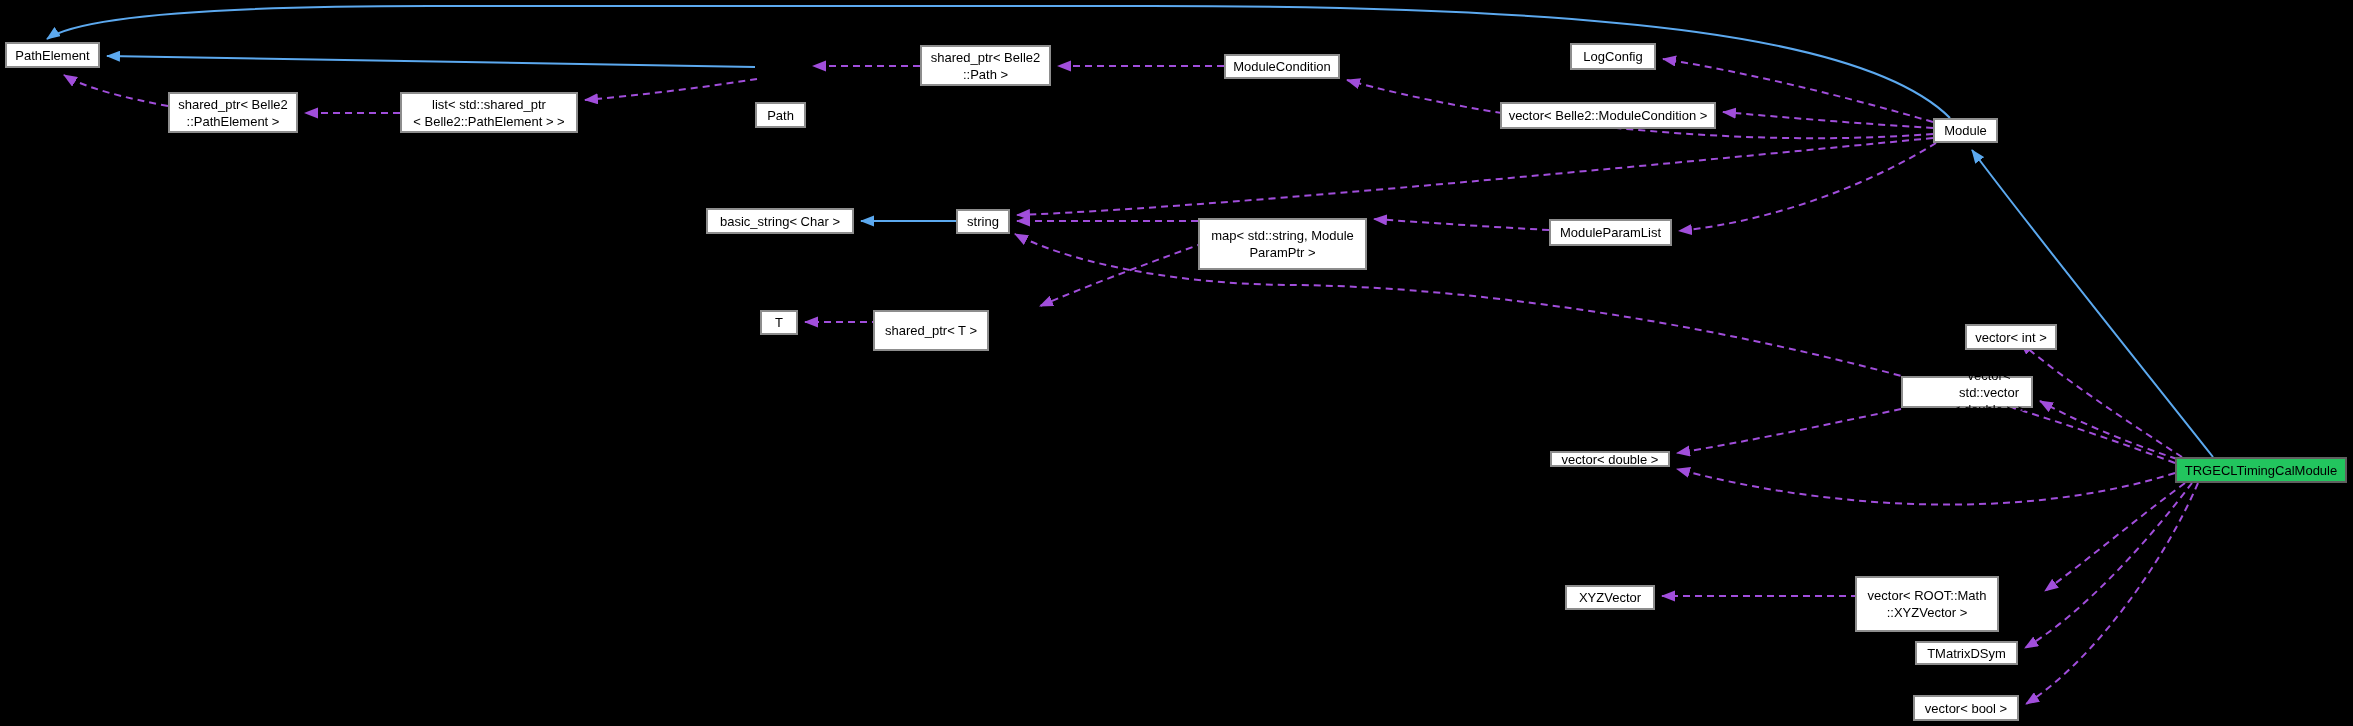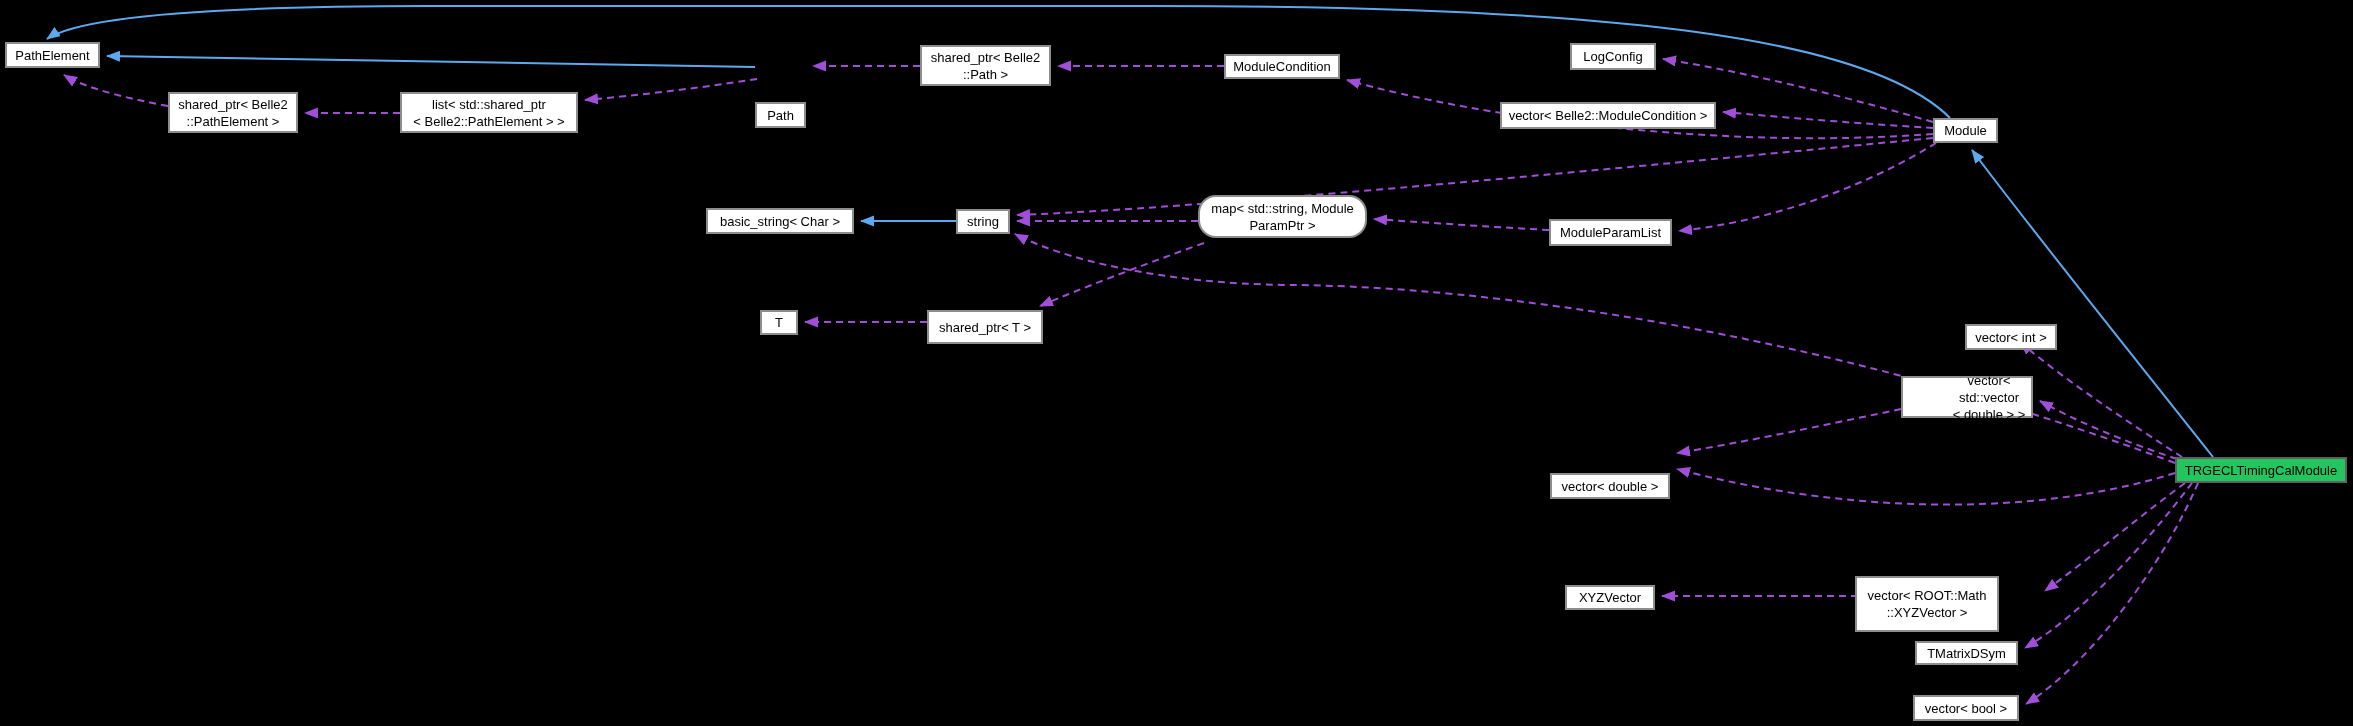--- a/index.html
+++ b/index.html
@@ -102,29 +102,29 @@
 &lt; Belle2::PathElement &gt; &gt;</div>
       <div class="node" style="left: 755px; top: 54px; width: 51px; height: 26px; margin-top: 48px;">Path</div>
       <div class="node" style="left: 920px; top: 45px; width: 131px; height: 41px;">shared_ptr&lt; Belle2
 ::Path &gt;</div>
       <div class="node" style="left: 1224px; top: 54px; width: 116px; height: 25px;">ModuleCondition</div>
       <div class="node" style="left: 1570px; top: 43px; width: 86px; height: 27px;">LogConfig</div>
       <div class="node" style="left: 1500px; top: 102px; width: 216px; height: 27px;">vector&lt; Belle2::ModuleCondition &gt;</div>
       <div class="node" style="left: 1933px; top: 118px; width: 65px; height: 25px;">Module</div>
       <div class="node" style="left: 706px; top: 208px; width: 148px; height: 26px;">basic_string&lt; Char &gt;</div>
       <div class="node" style="left: 956px; top: 209px; width: 54px; height: 25px;">string</div>
-      <div class="node" style="left: 1198px; top: 195px; width: 169px; height: 43px; border-radius: 18px;">map&lt; std::string, Module
+      <div class="node" style="left: 1198px; top: 218px; width: 169px; height: 52px;">map&lt; std::string, Module
 ParamPtr &gt;</div>
       <div class="node" style="left: 1549px; top: 219px; width: 123px; height: 27px;">ModuleParamList</div>
       <div class="node" style="left: 760px; top: 310px; width: 38px; height: 25px;">T</div>
-      <div class="node" style="left: 927px; top: 310px; width: 116px; height: 34px;">shared_ptr&lt; T &gt;</div>
+      <div class="node" style="left: 873px; top: 310px; width: 116px; height: 41px;">shared_ptr&lt; T &gt;</div>
       <div class="node" style="left: 1921px; top: 324px; width: 92px; height: 26px; margin-left: 44px;">vector&lt; int &gt;</div>
-      <div class="node" style="left: 1901px; top: 376px; width: 132px; height: 42px; padding-left: 48px;">vector&lt; std::vector
+      <div class="node" style="left: 1901px; top: 376px; width: 132px; height: 32px; padding-left: 48px;">vector&lt; std::vector
 &lt; double &gt; &gt;</div>
-      <div class="node" style="left: 1550px; top: 473px; width: 120px; height: 26px;">vector&lt; double &gt;</div>
+      <div class="node" style="left: 1550px; top: 451px; width: 120px; height: 16px;">vector&lt; double &gt;</div>
       <div class="node main" style="left: 2175px; top: 457px; width: 172px; height: 26px;">TRGECLTimingCalModule</div>
       <div class="node" style="left: 1565px; top: 585px; width: 90px; height: 25px;">XYZVector</div>
       <div class="node" style="left: 1855px; top: 576px; width: 144px; height: 56px;">vector&lt; ROOT::Math
 ::XYZVector &gt;</div>
       <div class="node" style="left: 1915px; top: 641px; width: 103px; height: 24px;">TMatrixDSym</div>
       <div class="node" style="left: 1913px; top: 695px; width: 106px; height: 26px;">vector&lt; bool &gt;</div>
     </div>
 </div>
 
 </body></html>

